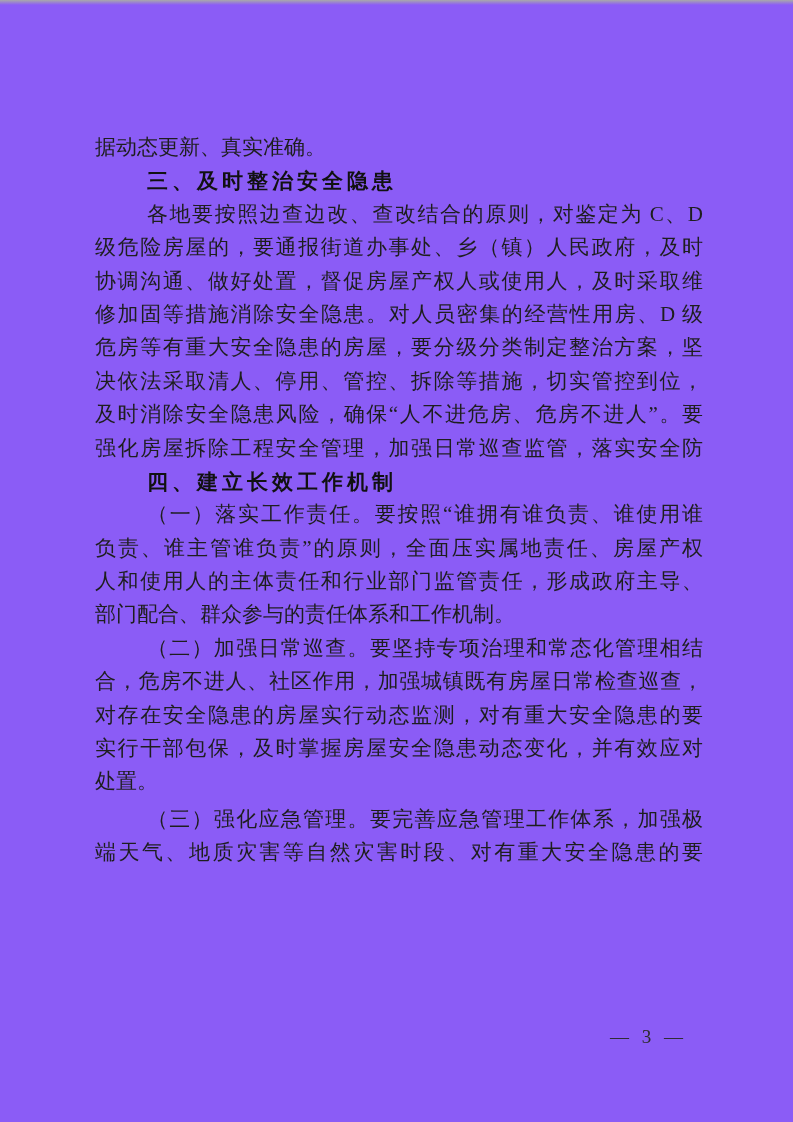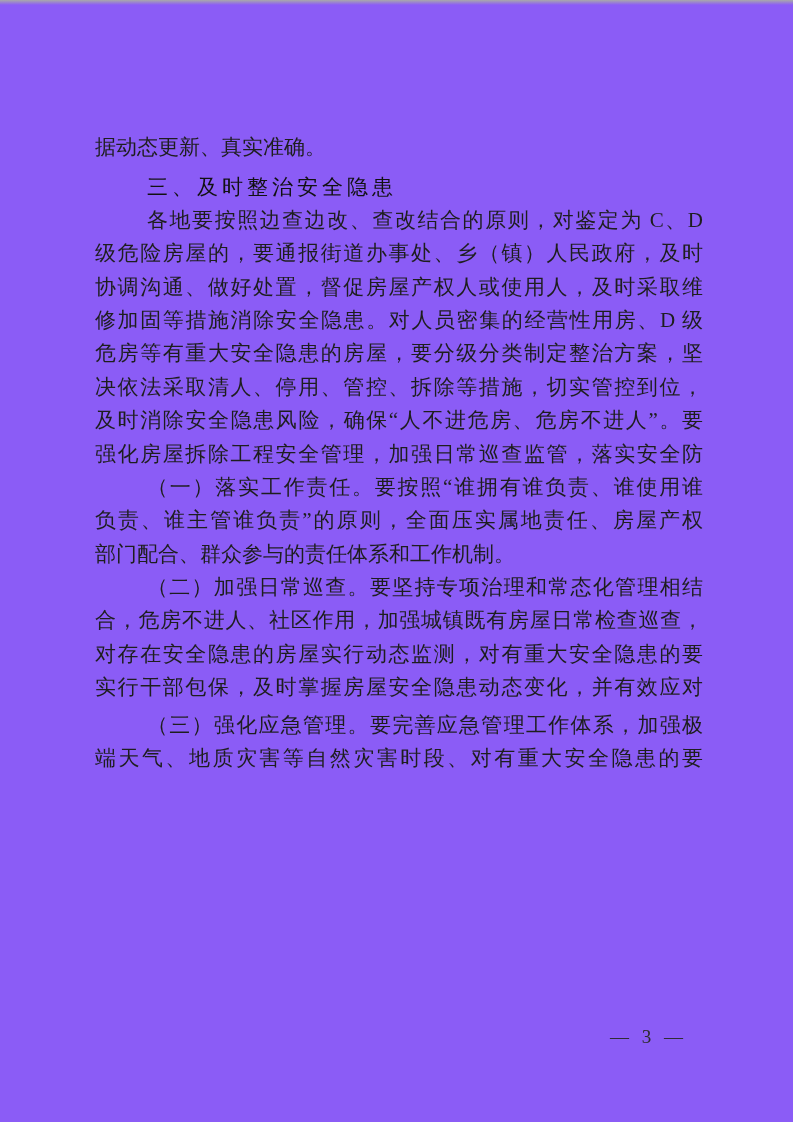--- a/index.html
+++ b/index.html
@@ -40,25 +40,24 @@
     white-space: normal;
     text-align: justify;
     text-align-last: justify;
     text-justify: inter-character;
   }
   .line.indent {
     padding-left: 52px;
     font-family: Liberation Serif, serif;
   }
   .line.heading {
-    font-weight: 400;
+    font-weight: 700;
     color: #111111;
     font-family: "Liberation Sans", "DejaVu Sans", sans-serif;
     letter-spacing: 4px;
-    margin-top: 6px;
   }
   .line.gap-before {
     margin-top: 4px;
   }
   .page-number {
     position: absolute;
     top: 1026px;
     left: 610px;
     font-size: 19px;
     color: #2c2c2c;
@@ -76,25 +75,28 @@
     <div class="line">据动态更新、真实准确。</div>
     <div class="line heading indent">三、及时整治安全隐患</div>
     <div class="line full indent">各地要按照边查边改、查改结合的原则，对鉴定为 C、D</div>
     <div class="line full">级危险房屋的，要通报街道办事处、乡（镇）人民政府，及时</div>
     <div class="line full">协调沟通、做好处置，督促房屋产权人或使用人，及时采取维</div>
     <div class="line full">修加固等措施消除安全隐患。对人员密集的经营性用房、D 级</div>
     <div class="line full">危房等有重大安全隐患的房屋，要分级分类制定整治方案，坚</div>
     <div class="line full">决依法采取清人、停用、管控、拆除等措施，切实管控到位，</div>
     <div class="line full">及时消除安全隐患风险，确保“人不进危房、危房不进人”。要</div>
     <div class="line full">强化房屋拆除工程安全管理，加强日常巡查监管，落实安全防</div>
+    <div class="line heading indent">四、建立长效工作机制</div>
     <div class="line full indent">（一）落实工作责任。要按照“谁拥有谁负责、谁使用谁</div>
     <div class="line full">负责、谁主管谁负责”的原则，全面压实属地责任、房屋产权</div>
+    <div class="line full">人和使用人的主体责任和行业部门监管责任，形成政府主导、</div>
     <div class="line">部门配合、群众参与的责任体系和工作机制。</div>
     <div class="line full indent">（二）加强日常巡查。要坚持专项治理和常态化管理相结</div>
     <div class="line full">合，危房不进人、社区作用，加强城镇既有房屋日常检查巡查，</div>
     <div class="line full">对存在安全隐患的房屋实行动态监测，对有重大安全隐患的要</div>
     <div class="line full">实行干部包保，及时掌握房屋安全隐患动态变化，并有效应对</div>
+    <div class="line">处置。</div>
     <div class="line full indent gap-before">（三）强化应急管理。要完善应急管理工作体系，加强极</div>
     <div class="line full">端天气、地质灾害等自然灾害时段、对有重大安全隐患的要</div>
   </div>
 
   <div class="page-number">— 3 —</div>
 </div>
 
 </body></html>

